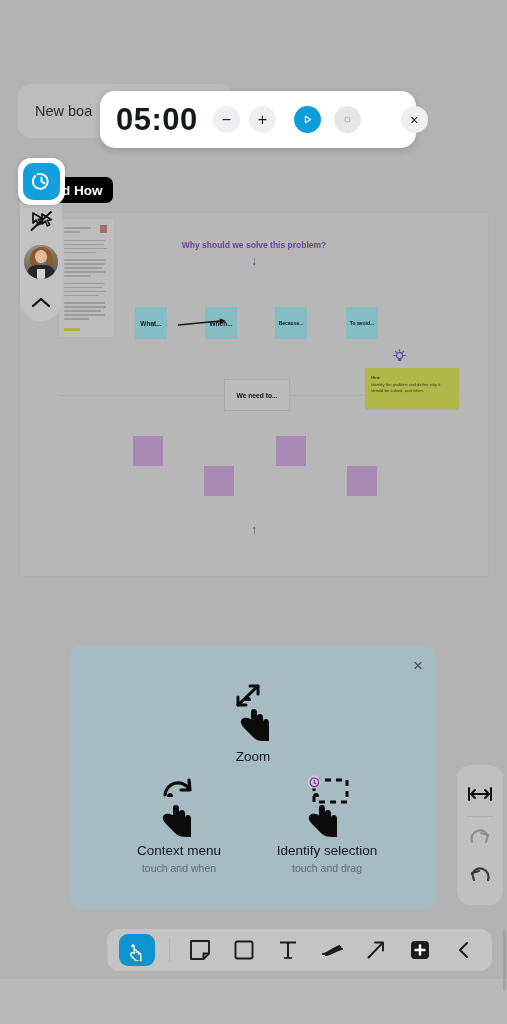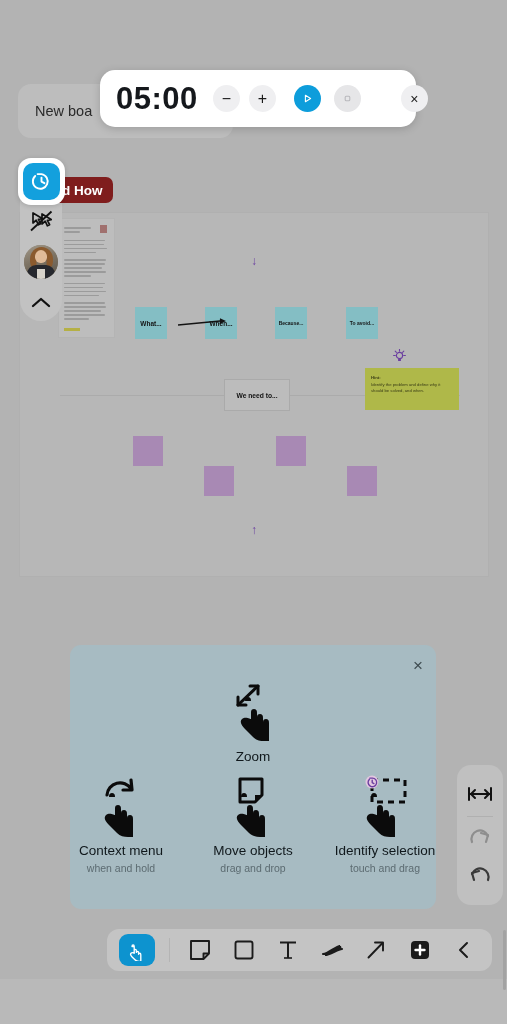--- a/index.html
+++ b/index.html
@@ -36,21 +36,21 @@
   .board-pill {
     position: absolute; left: 18px; top: 84px;
     width: 215px; height: 54px;
     background: #bdbdbd; border-radius: 13px;
     display: flex; align-items: center; padding-left: 17px;
     color: #2a2a2a; font-size: 14.5px;
   }
 
   
   .timer {
-    position: absolute; left: 100px; top: 70px;
+    position: absolute; left: 100px; top: 91px;
     width: 316px; height: 57px;
     background: #ffffff; border-radius: 15px;
     display: flex; align-items: center;
     padding: 0 14px 0 16px; gap: 9px;
     box-shadow: 0 2px 9px rgba(0,0,0,.17);
     z-index: 30;
     text-align: center;
   }
   .timer-time {
     font-size: 31px; font-weight: 700; color: #15181c;
@@ -124,21 +124,21 @@
       border-radius: 50% 50% 40% 40%; background: #8a5a2e;
       clip-path: polygon(0 0,100% 0,100% 100%,72% 100%,72% 40%,28% 40%,28% 100%,0 100%); }
   .av-body { position: absolute; left: 3px; bottom: -3px; width: 28px; height: 17px;
       border-radius: 9px 9px 0 0; background: #26282e; }
   .av-shirt { position: absolute; left: 13px; bottom: -3px; width: 8px; height: 13px;
       background: #d7d3cb; }
 
   
   .tooltip {
     position: absolute; left: 52px; top: 177px;
-    height: 26px; background: #7f1d1d; color: #ffffff;
+    height: 26px; background: #000000; color: #ffffff;
     border-radius: 7px; display: flex; align-items: center;
     padding: 0 10px; font-size: 13.5px; font-weight: 600;
     z-index: 20;
   }
 
   
   .canvas {
     position: absolute; left: 19px; top: 212px;
     width: 470px; height: 365px;
     background: #b7b7b7; border: 1px solid #b0b0b0;
@@ -365,20 +365,21 @@
       <div class="doc-line" style="width:93%"></div>
       <div class="doc-line" style="width:78%; margin-bottom:6px"></div>
       <div class="doc-line" style="width:90%"></div>
       <div class="doc-line" style="width:94%"></div>
       <div class="doc-line" style="width:83%"></div>
       <div class="doc-line" style="width:90%"></div>
       <div class="doc-line" style="width:55%"></div>
       <span class="doc-hl"></span>
     </div>
 
+    <div class="q-top">Why should we solve this problem?</div>
     <div class="arrow-down-top">↓</div>
 
     <div class="note-teal" style="left:115px; top:94px">What...</div>
     <div class="note-teal" style="left:185px; top:94px">When...</div>
     <div class="note-teal small" style="left:255px; top:94px">Because...</div>
     <div class="note-teal small" style="left:326px; top:94px">To avoid...</div>
 
     <svg class="conn-arrow" viewBox="0 0 48 10">
       <line x1="0" y1="7" x2="42" y2="3" stroke="#131313" stroke-width="1.7"></line>
       <polygon points="42,0.3 48,3.1 41.6,6.2" fill="#131313"></polygon>
@@ -435,34 +436,23 @@
     <div class="gp-row gp-row-2">
       <div class="gp-item">
         <div class="gp-art">
           <svg width="56" height="68" viewBox="0 0 56 68">
             <path d="M14 20 A13 13 0 0 1 38 14" fill="none" stroke="#0b0b0b" stroke-width="3.2" stroke-linecap="round"></path>
             <polyline points="38,5 39,15 30,15" fill="none" stroke="#0b0b0b" stroke-width="3.2" stroke-linecap="round" stroke-linejoin="round"></polyline>
             <path d="M22 22 v18 c0 0 -6 -3 -9 0 c-3 3 0 7 3 10 l8 8 c3 3 7 4 11 4 h5 v-18 c0 -3 -1 -4 -3 -4 c-2 0 -3 1 -3 3 v-4 c0 -3 -1 -4 -3 -4 c-2 0 -3 1 -3 3 v-4 c0 -3 -1 -4 -3 -4 c-2 0 -3 1 -3 3 v-11 c0 -3 -1 -4 -3 -4 c-2 0 -3 1 -3 4 z" fill="#0b0b0b"></path>
           </svg>
         </div>
         <div class="gp-title">Context menu</div>
-        <div class="gp-sub">when and hold</div>
+        <div class="gp-sub">touch and when</div>
       </div>
 
-      <div class="gp-item">
-        <div class="gp-art">
-          <svg width="56" height="68" viewBox="0 0 56 68">
-            <path d="M15 4 h22 v16 l-7 7 h-15 z" fill="none" stroke="#0b0b0b" stroke-width="3" stroke-linejoin="round"></path>
-            <path d="M30 27 v-7 h7 z" fill="#0b0b0b"></path>
-            <path d="M22 22 v18 c0 0 -6 -3 -9 0 c-3 3 0 7 3 10 l8 8 c3 3 7 4 11 4 h5 v-18 c0 -3 -1 -4 -3 -4 c-2 0 -3 1 -3 3 v-4 c0 -3 -1 -4 -3 -4 c-2 0 -3 1 -3 3 v-4 c0 -3 -1 -4 -3 -4 c-2 0 -3 1 -3 3 v-11 c0 -3 -1 -4 -3 -4 c-2 0 -3 1 -3 4 z" fill="#0b0b0b"></path>
-          </svg>
-        </div>
-        <div class="gp-title">Move objects</div>
-        <div class="gp-sub">drag and drop</div>
-      </div>
 
       <div class="gp-item">
         <div class="gp-art">
           <svg width="60" height="68" viewBox="0 0 60 68">
             <rect x="17" y="5" width="33" height="22" fill="none" stroke="#0b0b0b" stroke-width="3" stroke-dasharray="6 5"></rect>
             <circle cx="17" cy="7" r="6.5" fill="#e2c7e0" stroke="none"></circle>
             <path d="M14.4 4.3 A4.3 4.3 0 1 0 17.2 3.1 L14.9 3.1" fill="none" stroke="#6b3fa0" stroke-width="1.4" stroke-linecap="round"></path>
             <polyline points="17.2,5.3 17.2,7.6 18.9,8.6" fill="none" stroke="#6b3fa0" stroke-width="1.4" stroke-linecap="round" stroke-linejoin="round"></polyline>
             <path d="M22 22 v18 c0 0 -6 -3 -9 0 c-3 3 0 7 3 10 l8 8 c3 3 7 4 11 4 h5 v-18 c0 -3 -1 -4 -3 -4 c-2 0 -3 1 -3 3 v-4 c0 -3 -1 -4 -3 -4 c-2 0 -3 1 -3 3 v-4 c0 -3 -1 -4 -3 -4 c-2 0 -3 1 -3 3 v-11 c0 -3 -1 -4 -3 -4 c-2 0 -3 1 -3 4 z" fill="#0b0b0b"></path>
           </svg>

